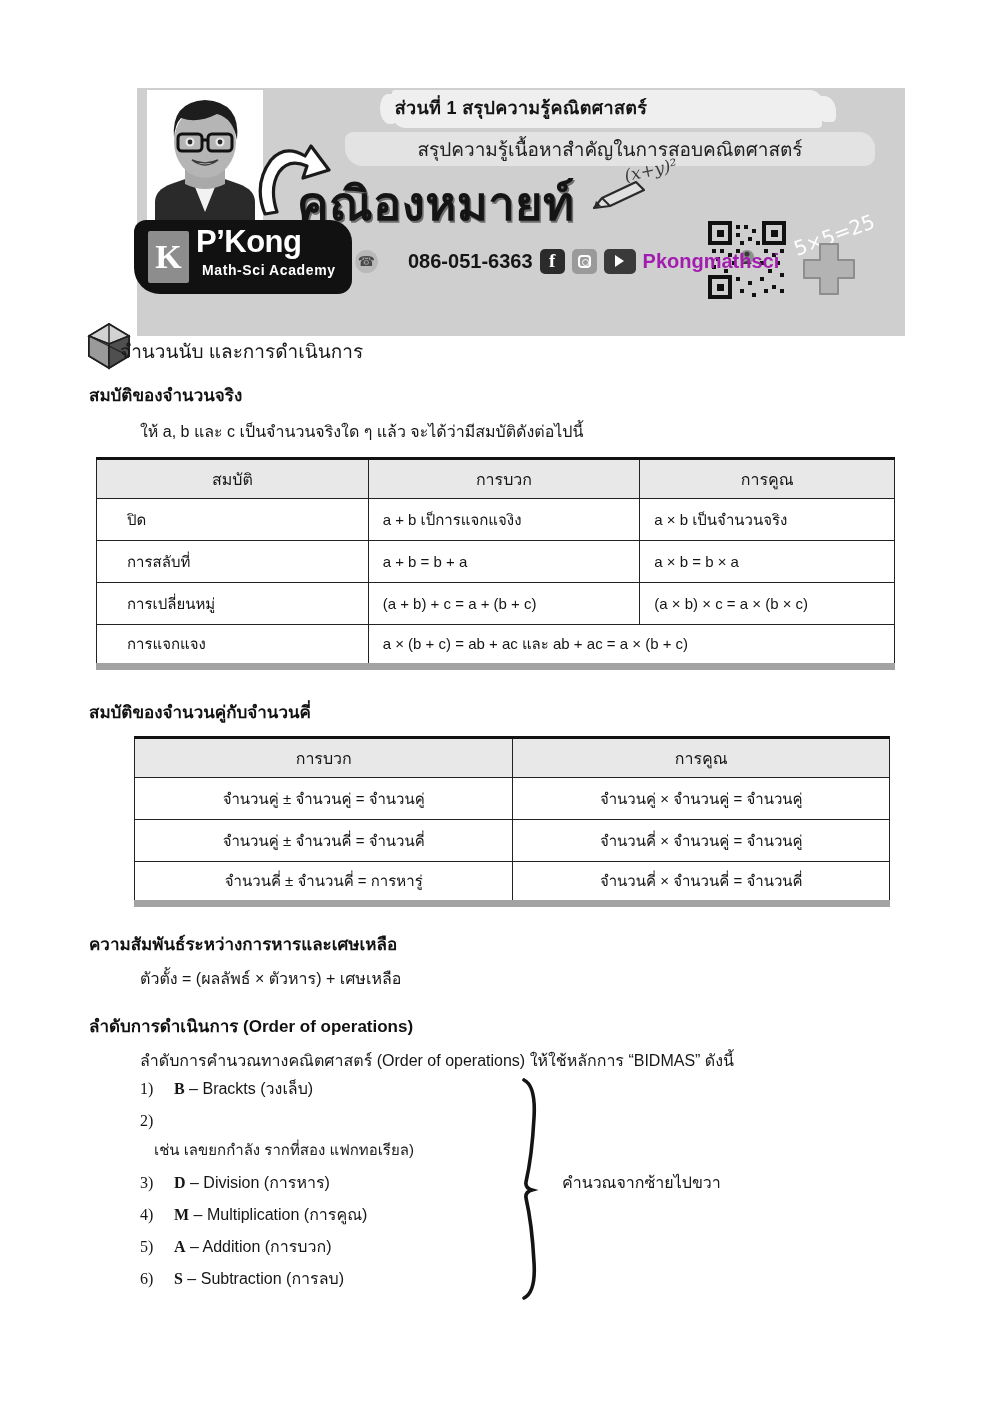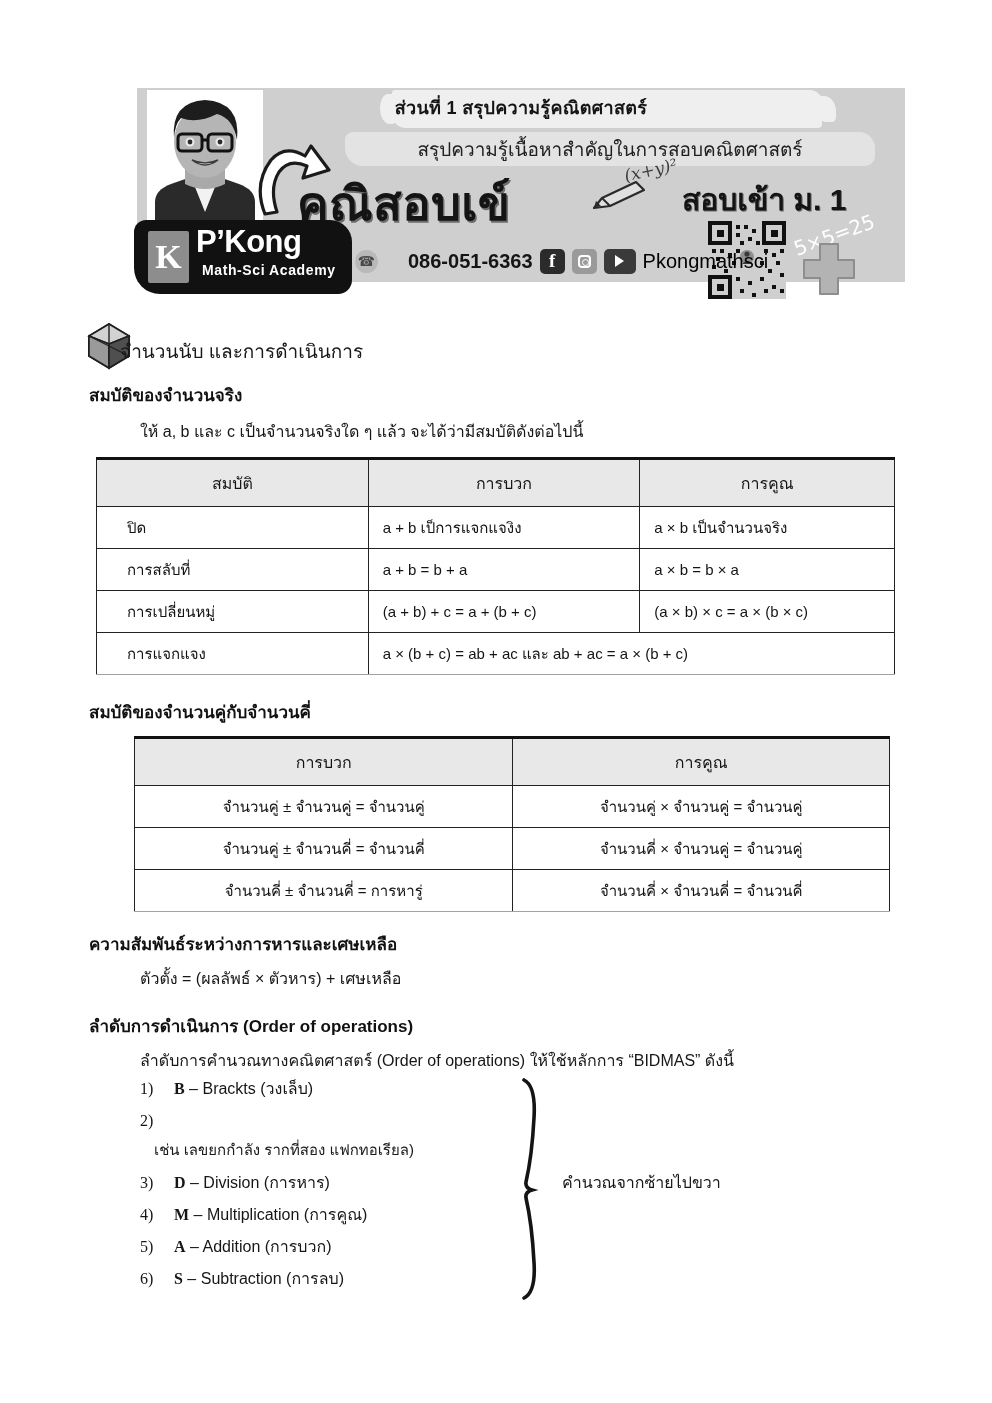--- a/index.html
+++ b/index.html
@@ -10,21 +10,21 @@
     font-family: "Liberation Sans", "DejaVu Sans", sans-serif;
     color: #1a1a1a;
     position: relative;
     overflow: hidden;
   }
 
   
   .banner {
     position: absolute;
     left: 137px; top: 88px;
-    width: 768px; height: 194px;
+    width: 768px; height: 248px;
     background: #cfcfcf;
   }
   .ribbon {
     position: absolute;
     left: 255px; top: 2px;
     width: 430px; height: 38px;
     background: #efefef;
     border-radius: 3px 12px 4px 14px;
   }
   .ribbon::before {
@@ -145,21 +145,21 @@
   .ic-ig i::after {
     content: ""; position: absolute; left: 2.5px; top: 2.5px;
     width: 5px; height: 5px; border: 1.5px solid #ffffff; border-radius: 50%;
   }
   .ic-yt { background: #3a3a3a; width: 32px; }
   .ic-yt i {
     display: block; width: 0; height: 0;
     border-left: 9px solid #ffffff;
     border-top: 6px solid transparent; border-bottom: 6px solid transparent;
   }
-  .handle { font-size: 20px; font-weight: normal; color: #000000; white-space: nowrap; }
+  .handle { font-size: 20px; font-weight: bold; color: #a21caf; white-space: nowrap; }
 
   
   .section-head {
     position: absolute; left: 120px;
     font-size: 19px; color: #181818; white-space: nowrap;
   }
   .poly-icon { position: absolute; left: 85px; top: 322px; width: 48px; height: 48px; }
 
   .h-bold {
     position: absolute; left: 89px;
@@ -179,26 +179,26 @@
   }
   table.grid th, table.grid td {
     border: 1px solid #222222;
     padding: 0 14px;
     font-weight: normal;
     vertical-align: middle;
   }
   table.grid thead th {
     background: #e8e8e8;
     text-align: center;
-    height: 48px;
+    height: 40px;
     border-top: 3px solid #111111;
     font-size: 16px;
   }
   table.grid tbody td { height: 42px; }
-  table.grid tbody tr:last-child td { border-bottom: 1px solid #a3a3a3; }
+  table.grid tbody tr:last-child td { border-bottom: 7px solid #a3a3a3; }
   .t1 { left: 96px; top: 457px; width: 799px; }
   .t1 .c1 { width: 272px; }
   .t1 .c2 { width: 272px; }
   .t1 .c3 { width: 255px; }
   .t1 tbody td { text-align: left; }
   .t1 tbody td.label { padding-left: 30px; margin-top: 16px; }
 
   .t2 { left: 134px; top: 736px; width: 756px; }
   .t2 .c1 { width: 379px; }
   .t2 .c2 { width: 377px; }
@@ -247,22 +247,21 @@
   <svg class="arrow-doodle" viewBox="0 0 84 80">
     <path d="M16 74 Q4 44 22 20 Q36 4 56 16 L62 6 L80 30 L54 38 L58 26 Q40 18 30 32 Q20 48 28 72 Z" fill="#ffffff" stroke="#1b1b1b" stroke-width="3.2" stroke-linejoin="round"></path>
   </svg>
 
   <div class="ribbon"></div>
   <div class="ribbon-text">ส่วนที่ 1   สรุปความรู้คณิตศาสตร์</div>
 
   <div class="subtitle-band"></div>
   <div class="subtitle-text">สรุปความรู้เนื้อหาสำคัญในการสอบคณิตศาสตร์</div>
 
-  <div class="big-title">คณิสอบเข์</div>
-  <div class="sub-title-right">สอบเข้า ม. 1</div>
+  <div class="big-title">คณิองหมายท์</div>
 
   <svg class="pencil-doodle" viewBox="0 0 54 34">
     <path d="M2 28 L10 18 L44 2 L52 10 L18 26 Z" fill="#e0e0e0" stroke="#2a2a2a" stroke-width="2.2" stroke-linejoin="round"></path>
     <line x1="10" y1="18" x2="18" y2="26" stroke="#2a2a2a" stroke-width="2"></line>
     <path d="M2 28 L9 26 L4 21 Z" fill="#2a2a2a"></path>
   </svg>
   <div class="formula-doodle">(x+y)²</div>
 
   <svg class="qr-doodle" viewBox="0 0 78 78">
     <rect x="0" y="0" width="78" height="78" fill="#cfcfcf"></rect>

